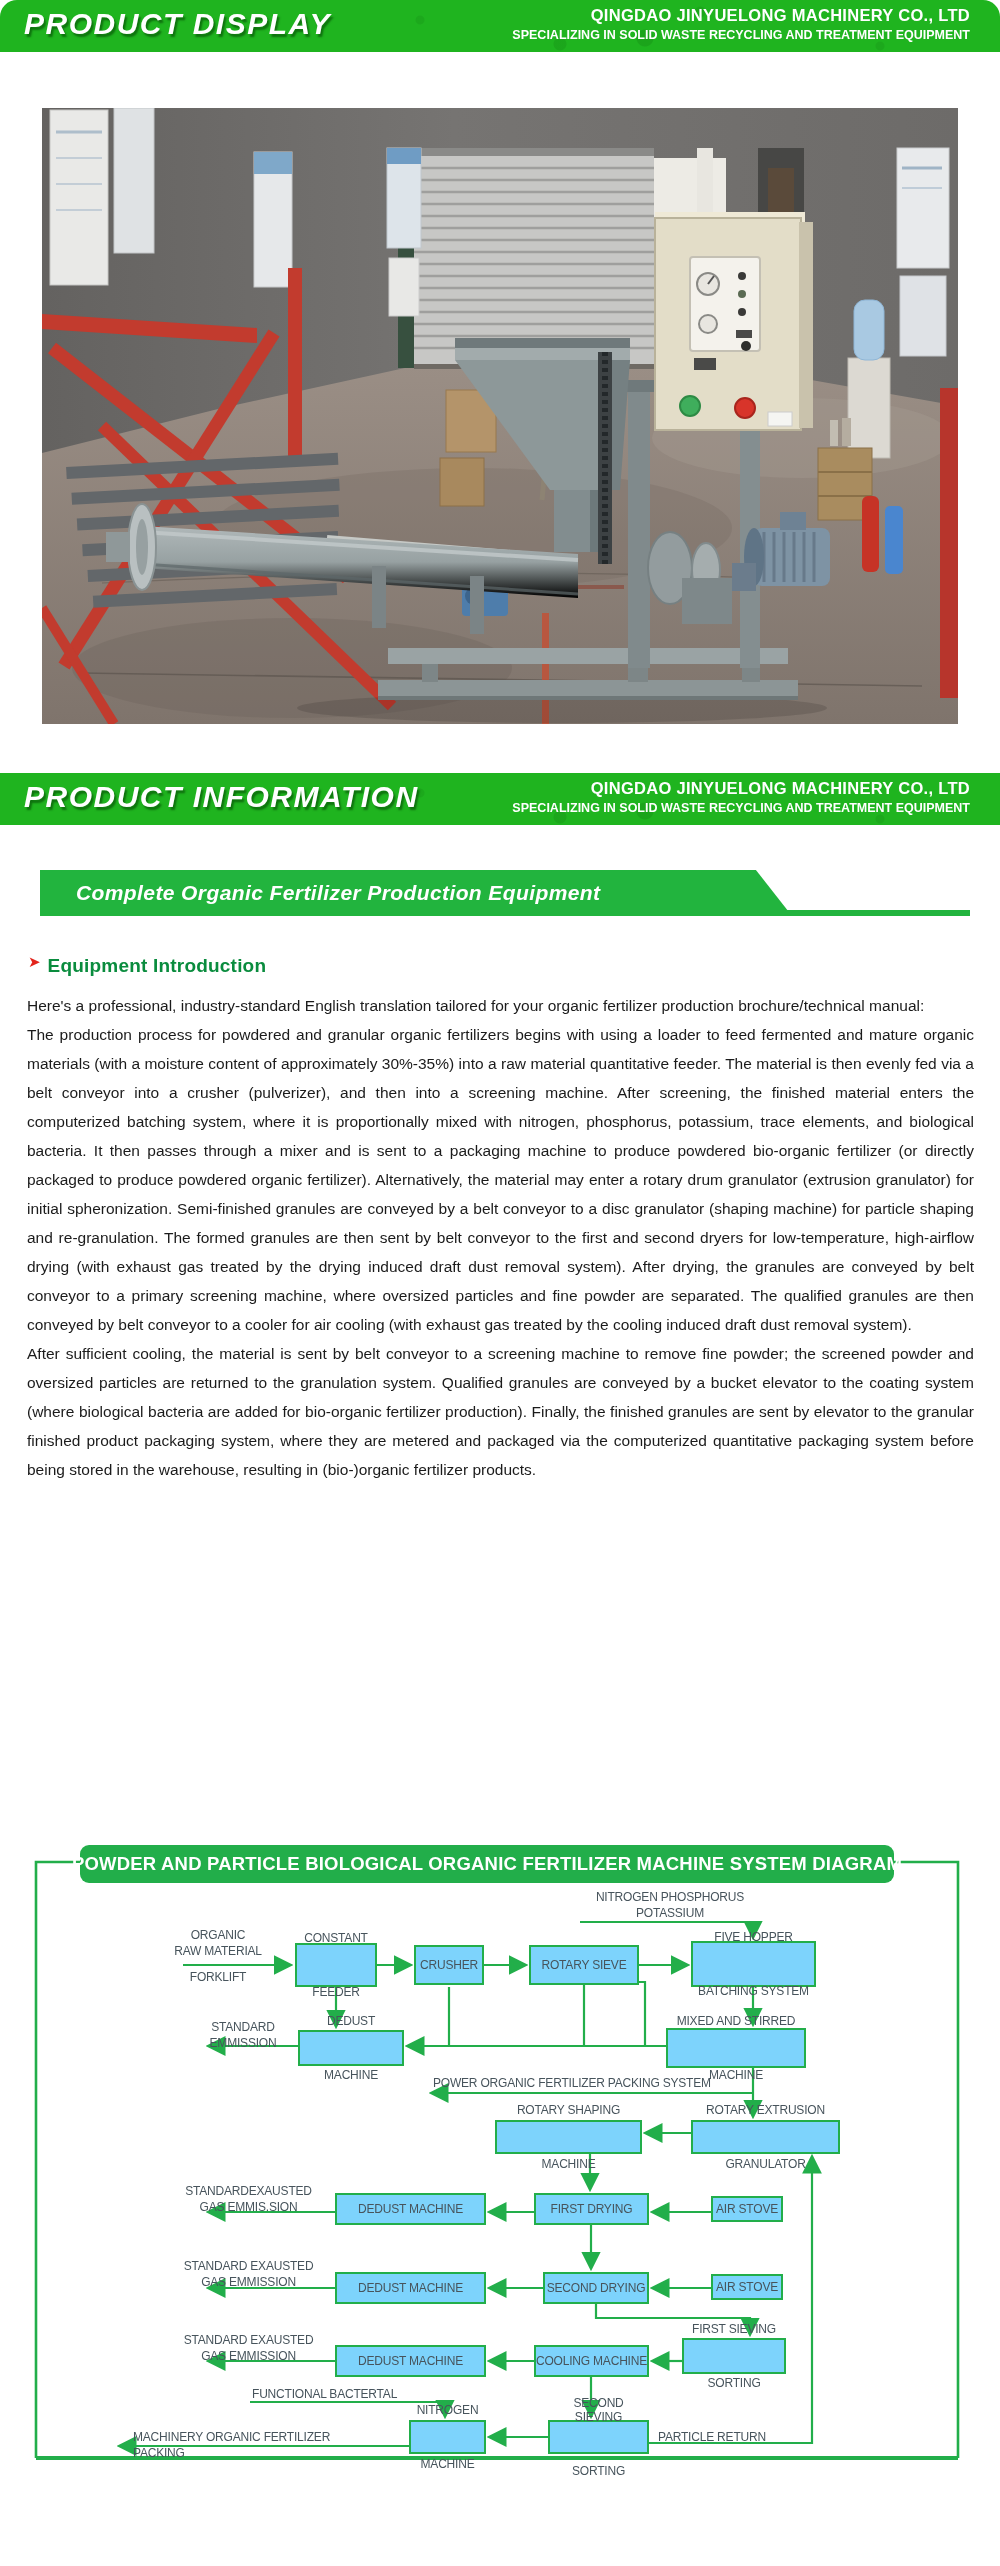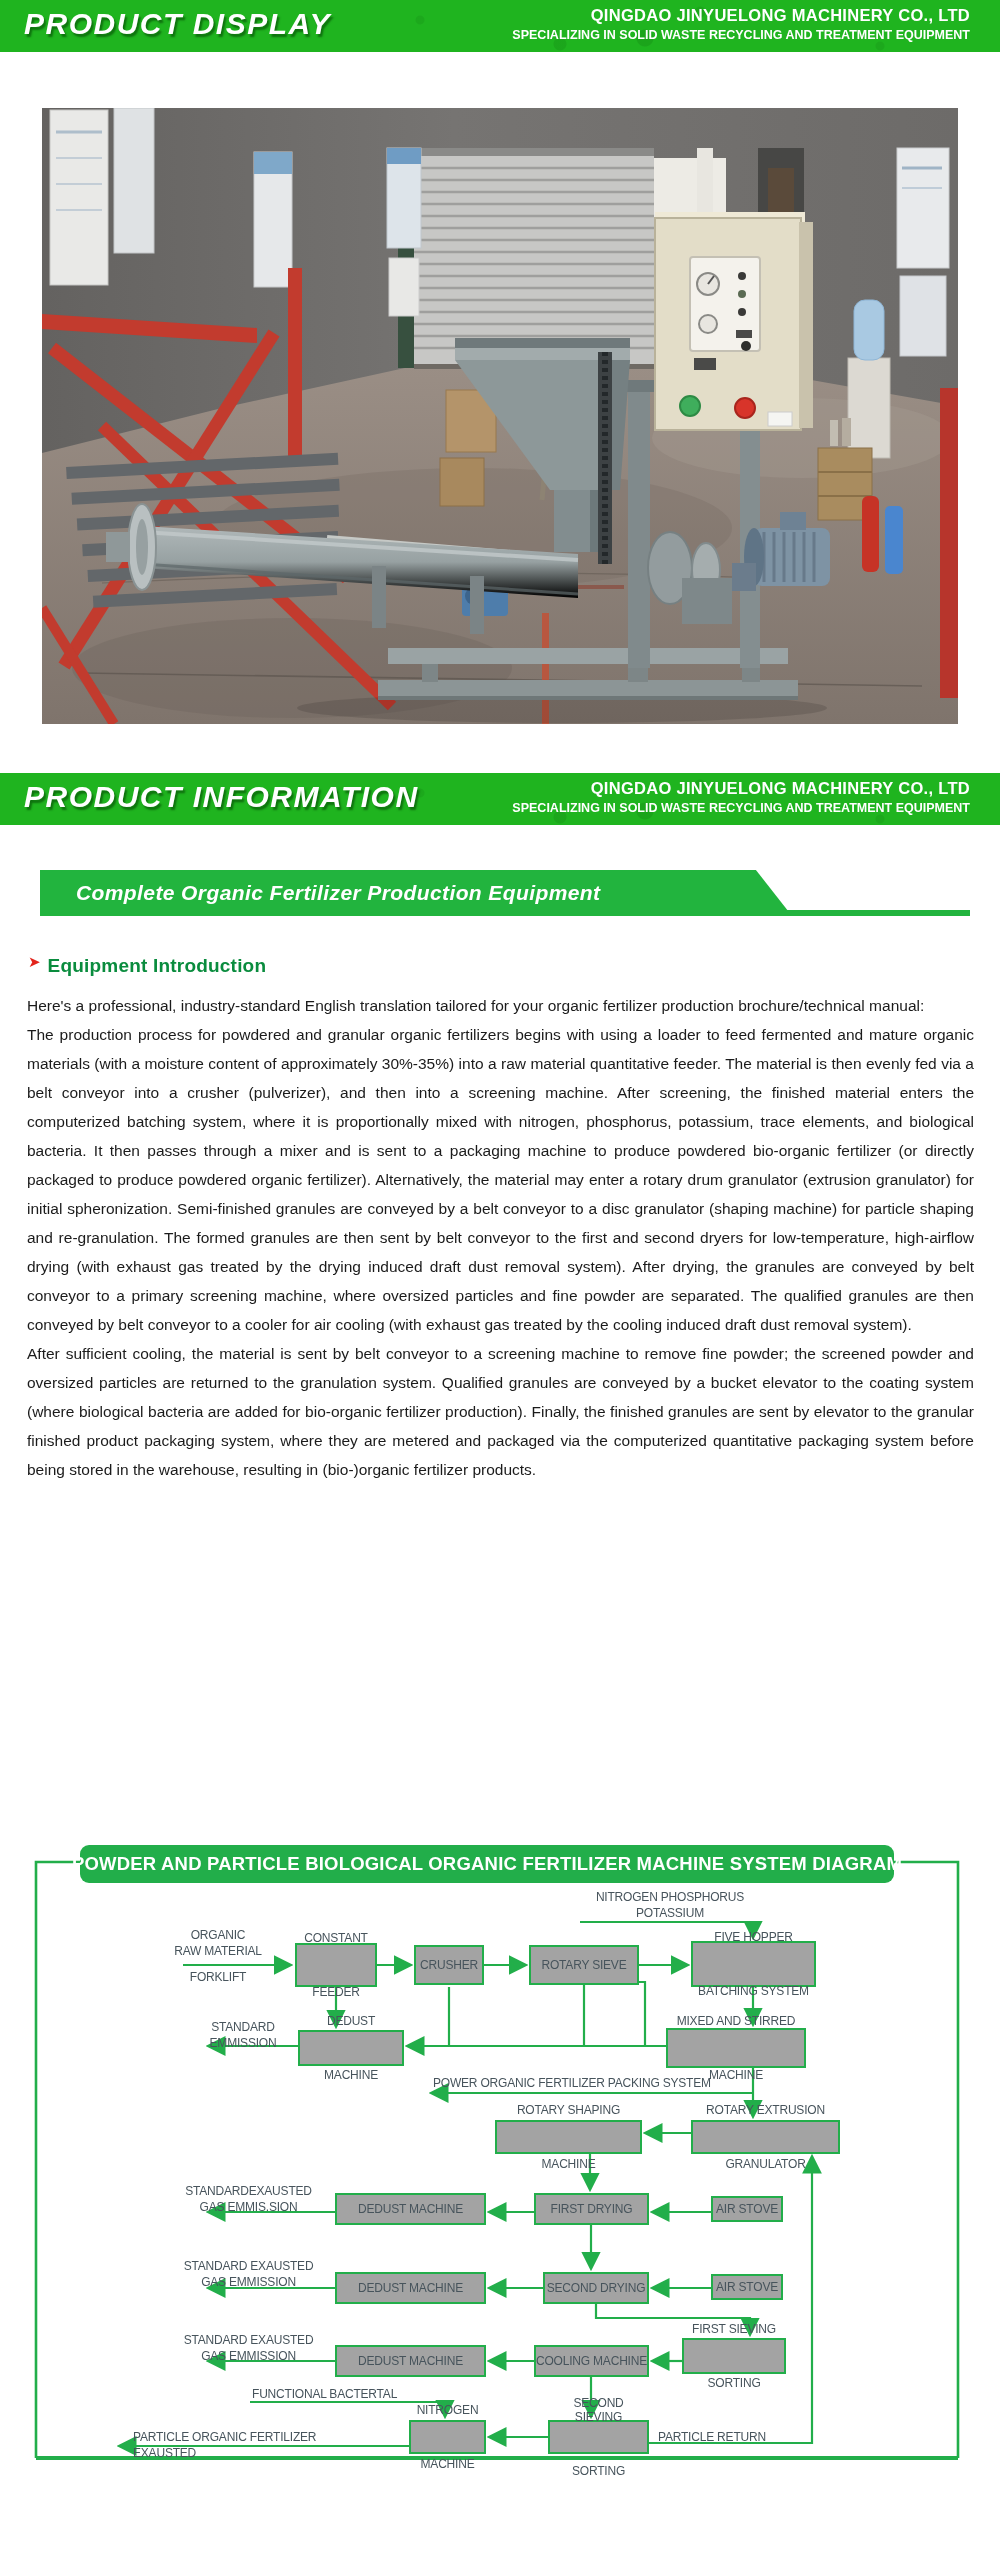--- a/index.html
+++ b/index.html
@@ -5,21 +5,21 @@
   :root{
     --brand_green:#1fb41f;
     --banner_green:#22b43e;
     --heading_green:#0a8c3e;
     --diagram_green:#22ae4a;
     --arrow_red:#e3241c;
     --label_gray:#47545c;
   }
   *{margin:0;padding:0;box-sizing:border-box;}
   body{background:#ffffff;font-family:"Liberation Sans",sans-serif;}
-  .page{position:relative;width:1000px;height:2566px;background:#fff;overflow:hidden;margin:0 auto;}
+  .page{position:relative;width:1000px;height:2566px;background:#fff;overflow:hidden;margin:0 auto;border-radius:17px;}
 
   
   .band{position:absolute;left:0;width:1000px;height:52px;background:var(--brand_green);
     background-image:
       radial-gradient(circle 9px at 645px 38px, rgba(0,70,0,.14) 8px, transparent 9px),
       radial-gradient(circle 6px at 700px 12px, rgba(0,70,0,.12) 5px, transparent 6px),
       radial-gradient(circle 5px at 420px 20px, rgba(0,70,0,.10) 4px, transparent 5px),
       radial-gradient(circle 7px at 560px 44px, rgba(0,70,0,.12) 6px, transparent 7px),
       radial-gradient(circle 5px at 880px 46px, rgba(0,70,0,.10) 4px, transparent 5px);}
   .band-title{position:absolute;left:24px;top:7px;color:#fff;font-size:30px;font-weight:bold;
@@ -51,21 +51,21 @@
   
   .diagram{position:absolute;left:0;top:1845px;width:1000px;height:640px;}
   .dsvg{position:absolute;left:0;top:0;}
   .dline{stroke:var(--diagram_green);stroke-width:2.2;fill:none;}
   .dframe{stroke:var(--diagram_green);stroke-width:2.6;fill:none;}
   .dfill{fill:var(--diagram_green);}
   #ah path{fill:var(--diagram_green);}
   .dtitle{position:absolute;left:80px;top:0;width:814px;height:38px;background:var(--diagram_green);
     border-radius:9px;color:#fff;font-weight:bold;font-size:18.5px;display:flex;align-items:center;
     justify-content:center;letter-spacing:.2px;white-space:nowrap;}
-  .dbox{position:absolute;border:2px solid var(--diagram_green);background:#a3a3a3;color:var(--label_gray);
+  .dbox{position:absolute;border:2px solid var(--diagram_green);background:#7dd3fc;color:var(--label_gray);
     font-size:12px;line-height:14px;display:flex;flex-direction:column;align-items:center;
     justify-content:center;text-align:center;letter-spacing:-.2px;gap:40px;}
   .dlabel{position:absolute;color:var(--label_gray);font-size:12px;line-height:16px;
     text-align:center;letter-spacing:-.2px;}
   .dlabel.la{text-align:left;}
 </style>
 </head>
 <body>
 
 <div class="page">
@@ -459,20 +459,20 @@
       <div>GAS EMMISSION</div>
     </div>
     <div class="dlabel" style="left:178px;top:487px;width:141px;">
       <div>STANDARD EXAUSTED</div>
       <div>GAS EMMISSION</div>
     </div>
     <div class="dlabel la" style="left:252px;top:541px;width:170px;">
       <div>FUNCTIONAL BACTERTAL</div>
     </div>
     <div class="dlabel la" style="left:133px;top:584px;width:240px;">
-      <div>PARTICLE  ORGANIC  FERTILIZER EXAUSTED</div>
+      <div>MACHINERY  ORGANIC  FERTILIZER PACKING</div>
     </div>
     <div class="dlabel la" style="left:658px;top:584px;width:120px;">
       <div>PARTICLE RETURN</div>
     </div>
   </div>
 
 </div>
 
 </body></html>

